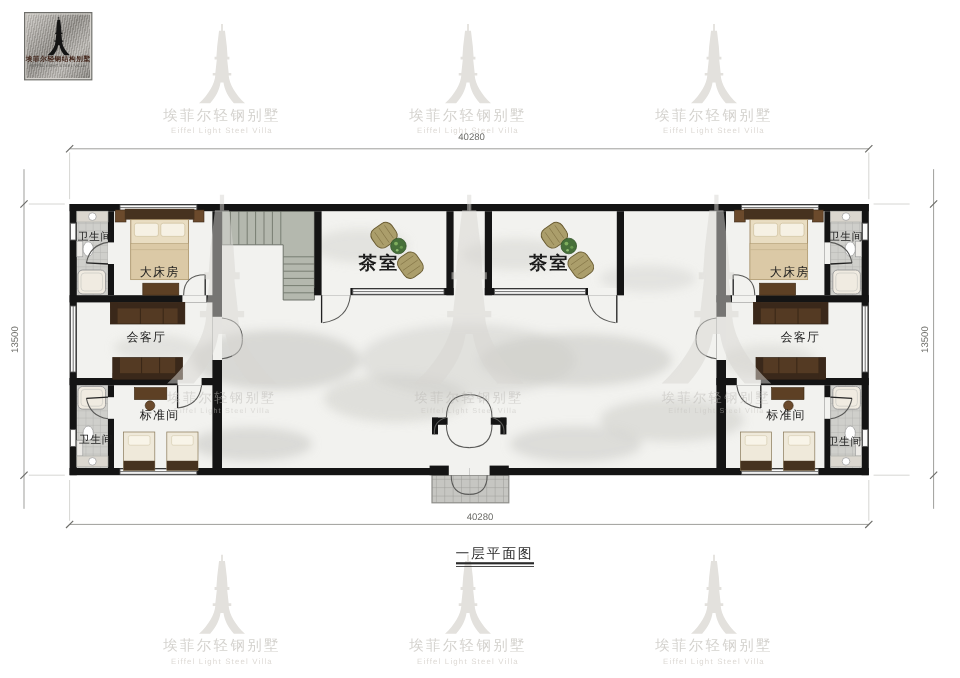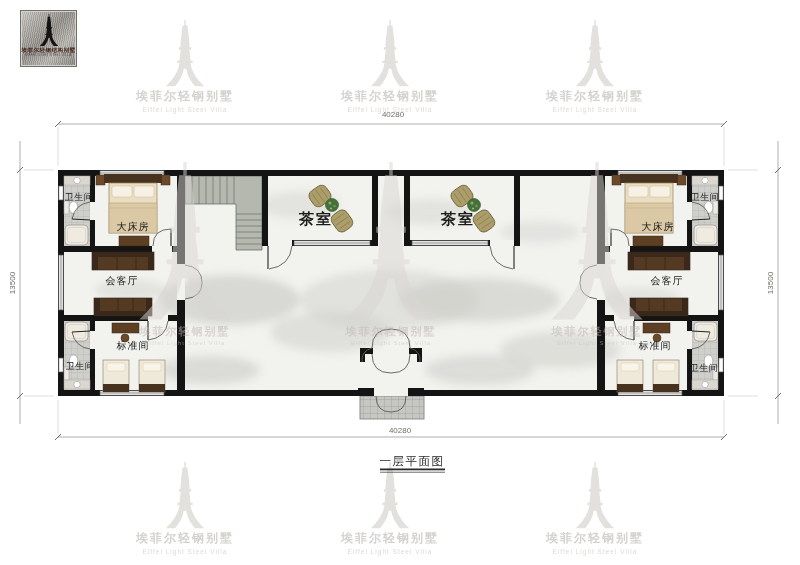--- a/index.html
+++ b/index.html
@@ -3,21 +3,21 @@
 <meta charset="utf-8">
 <style>
   html,body{margin:0;padding:0}
   body{width:800px;height:565px;position:relative;background:#ffffff;overflow:hidden;
        font-family:"Liberation Sans","DejaVu Sans",sans-serif}
   svg{display:block}
   .plan-svg{position:absolute;left:0;top:0;z-index:2}
   
   .wm{position:absolute;text-align:center;z-index:1}
   .wm .twr{fill:#e3e1dd;margin:0 auto}
-  .wm-cn{font-weight:bold;font-size:12px;letter-spacing:2px;color:#d4d2ce;white-space:nowrap}
+  .wm-cn{font-weight:normal;font-size:12px;letter-spacing:2px;color:#d4d2ce;white-space:nowrap}
   .wm-en{font-size:6.5px;letter-spacing:1px;color:#ddd9d4;margin-top:1px;white-space:nowrap}
   .wm-mid{position:absolute;text-align:center;z-index:3;opacity:.5}
   .wm-mid .twr{fill:#d7d6d2;margin:0 auto}
   .wm-mid .wm-cn{color:#b9b7b3;font-size:11px}
   .wm-mid .wm-en{color:#c4c2be;font-size:6px}
   
   .logo{position:absolute;left:20px;top:10px;width:57px;height:57px;z-index:4;
         border:1px solid #6e6e6a;box-sizing:border-box;text-align:center;
         background:
           repeating-linear-gradient(100deg, rgba(255,255,255,.18) 0 1px, rgba(0,0,0,.07) 1px 2px),

